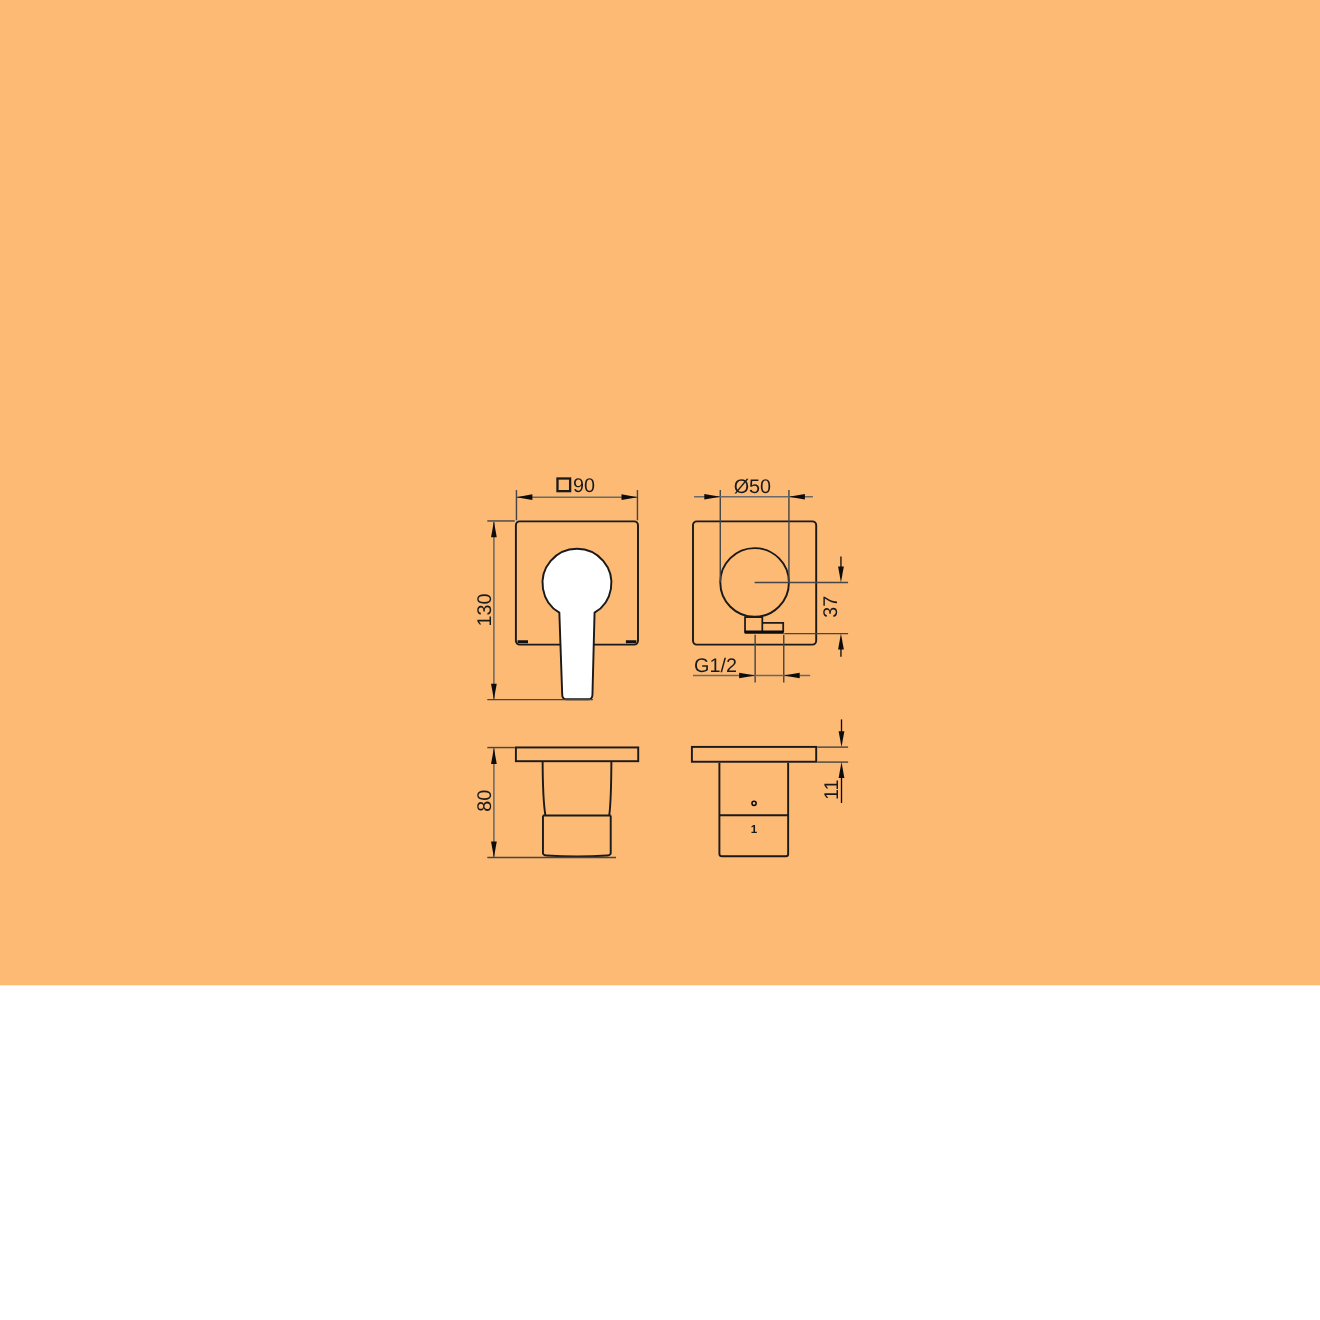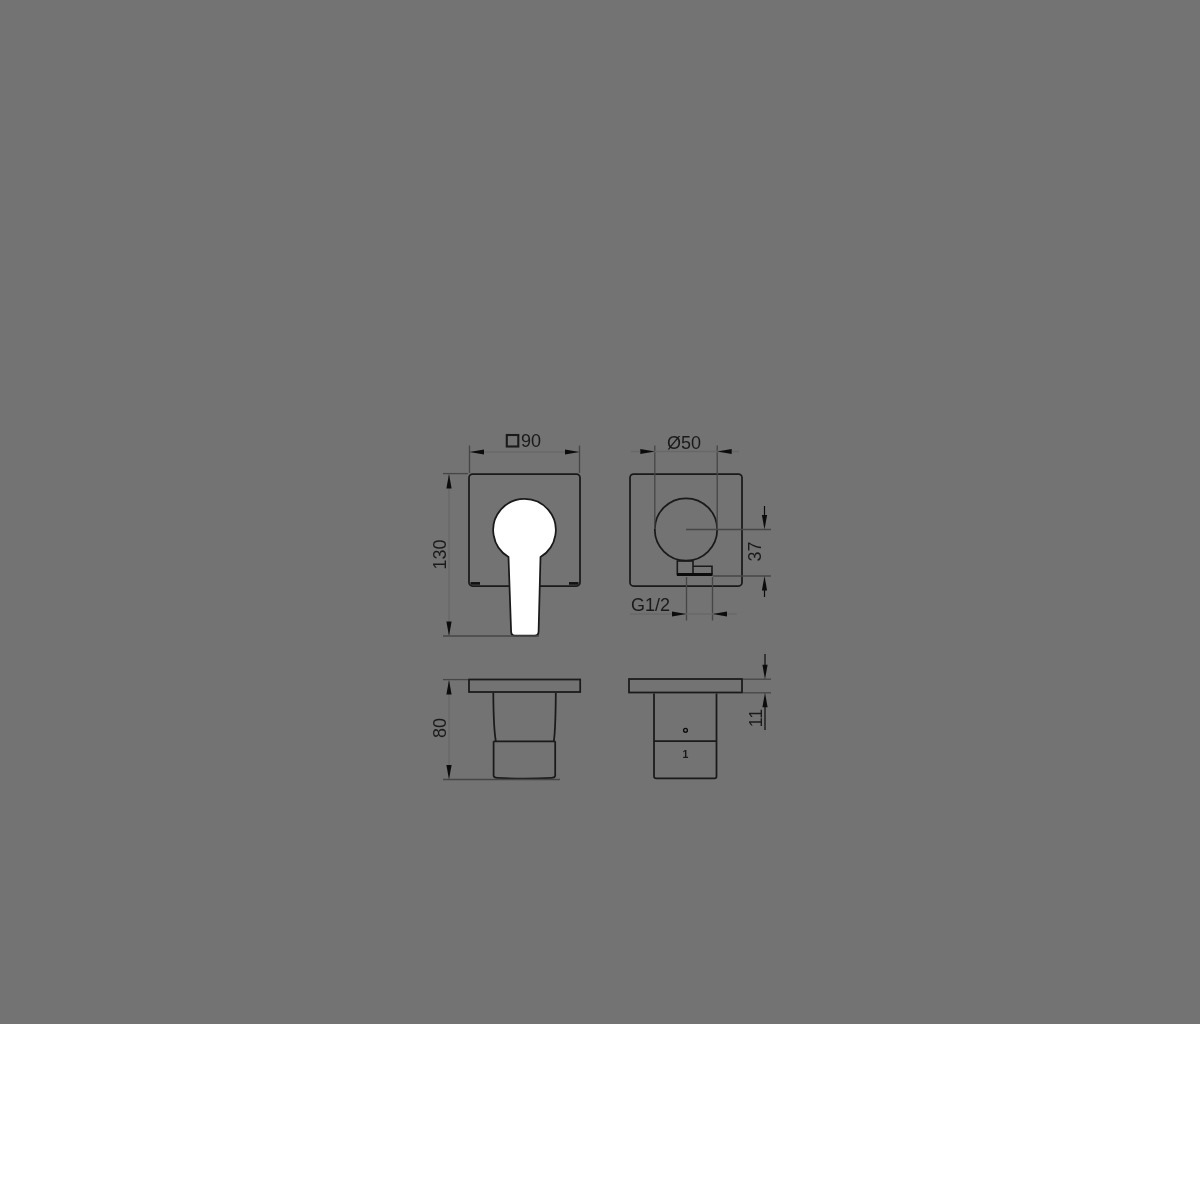--- a/index.html
+++ b/index.html
@@ -1,16 +1,16 @@
 <!DOCTYPE html>
 <html><head>
 <meta charset="utf-8">
 <style>
   html,body{margin:0;padding:0;background:#ffffff;}
-  .wrap{width:1200px;height:1024px;background:#737373;position:relative;}
+  .wrap{width:1200px;height:896px;background:#fdba74;position:relative;}
   svg{display:block;}
   text{font-family:"Liberation Sans",sans-serif;fill:#1a1a1a;}
 </style>
 </head>
 <body>
 <div class="wrap">
 <svg width="1200" height="1200" viewBox="0 0 1200 1200">
 
   <g>
     <rect x="469" y="474" width="111" height="112" rx="3.5" ry="3.5" fill="none" stroke="#1a1a1a" stroke-width="1.75"></rect>

